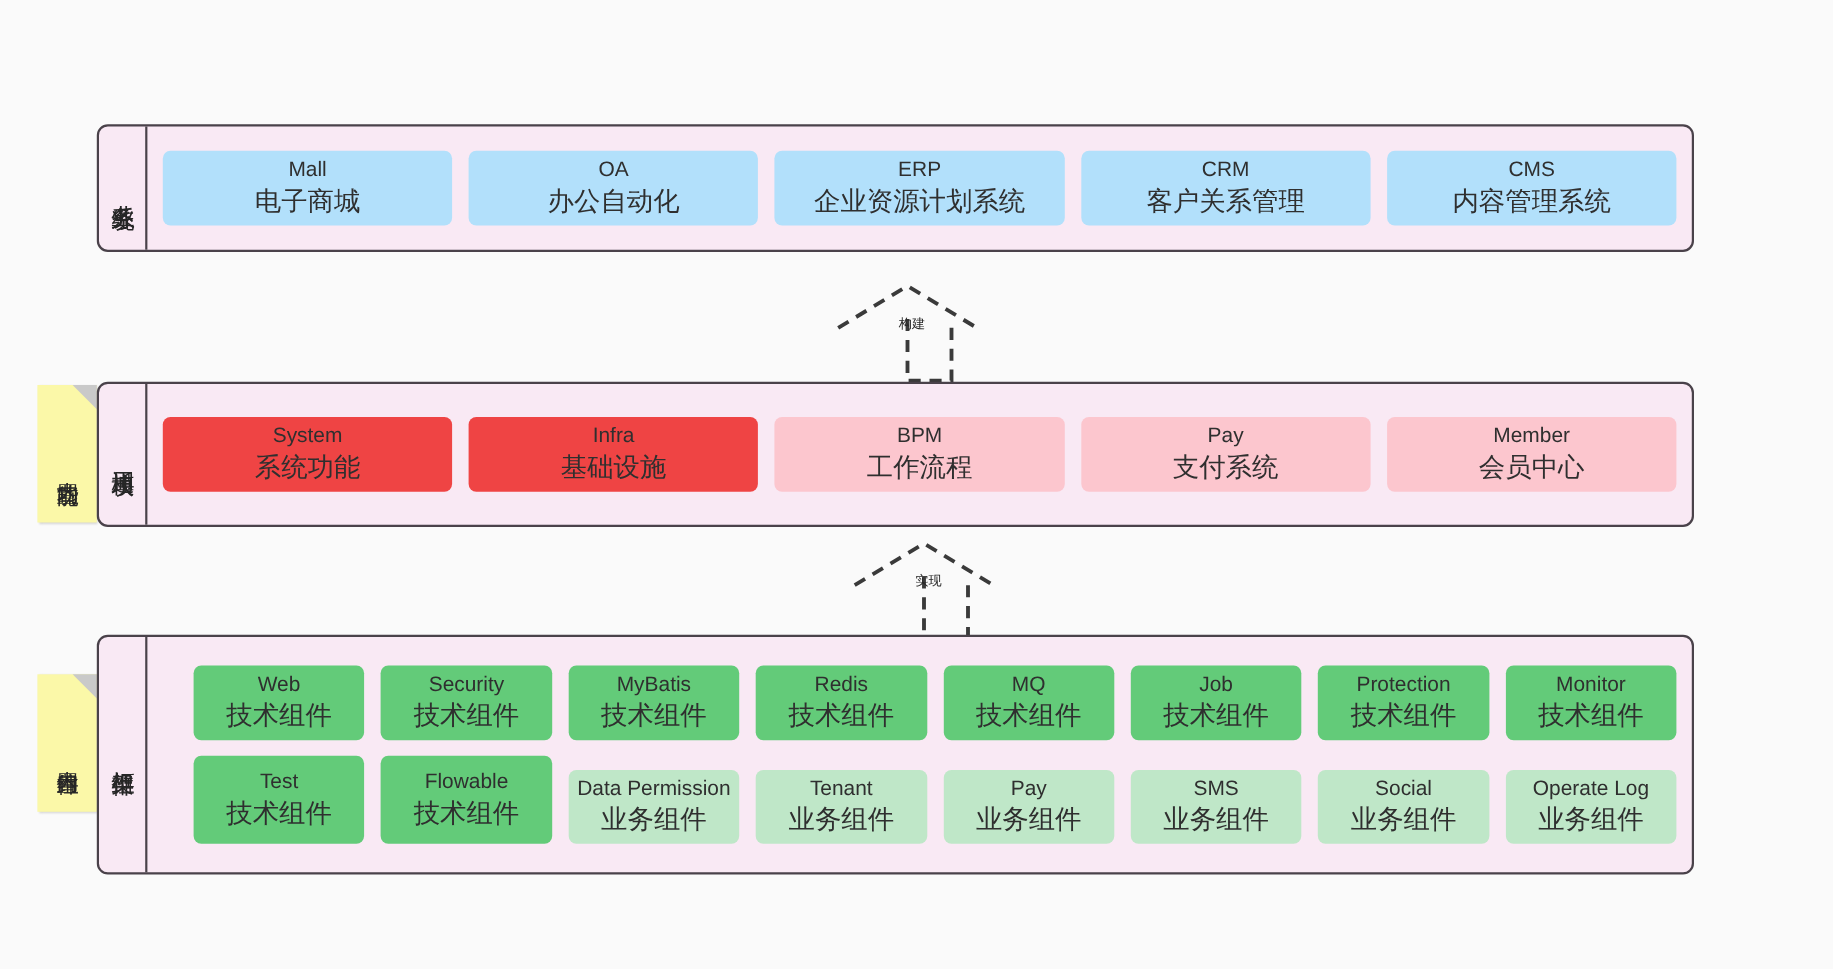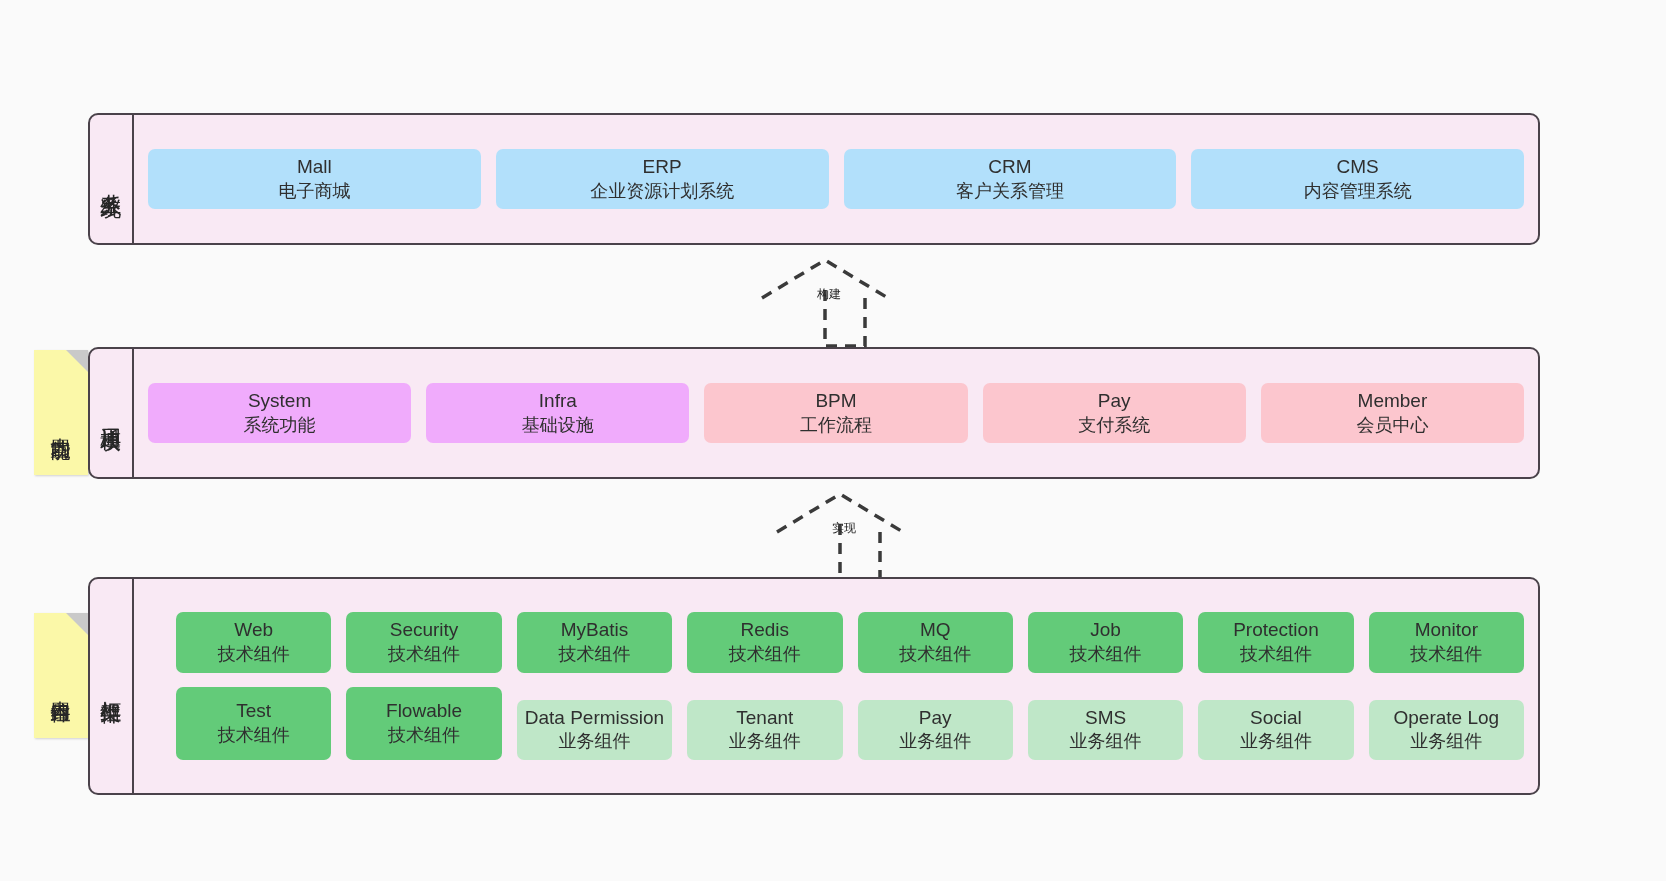--- a/index.html
+++ b/index.html
@@ -61,24 +61,24 @@
     display: flex;
     flex-direction: column;
     align-items: center;
     justify-content: center;
     text-align: center;
     color: #2f2f2f;
     line-height: 1.3;
     padding: 6px 4px;
   }
   .card .t1 { font-size: 19px; }
-  .card .t2 { font-size: 18px; }
+  .card .t2 { font-size: 24px; }
 
   .c-blue       { background: #b2e0fb; }
-  .c-red        { background: #f0abfc; }
+  .c-red        { background: #ef4444; }
   .c-pink       { background: #fcc6ce; }
   .c-green      { background: #63cb79; }
   .c-lightgreen { background: #bfe7c8; margin-top: 13px; }
 
   
   .note {
     position: absolute;
     background: #fbf8a8;
     width: 54px;
     font-size: 20px;
@@ -111,27 +111,31 @@
     color: #262626;
     background: transparent;
     white-space: nowrap;
   }
 </style>
 </head>
 <body>
 
 <div id="canvas">
 
-  <div class="layer" id="layer-0" style="left:88px; top:113px; width:1452px; height:132px;">
+  <div class="layer" id="layer-0" style="left:88px; top:113px; width:1452px; height:116px;">
     <div class="layer-label">业务系统</div>
     <div class="layer-body">
       <div class="row">
         <div class="card c-blue">
           <span class="t1">Mall</span>
           <span class="t2">电子商城</span>
+        </div>
+        <div class="card c-blue">
+          <span class="t1">OA</span>
+          <span class="t2">办公自动化</span>
         </div>
         <div class="card c-blue">
           <span class="t1">ERP</span>
           <span class="t2">企业资源计划系统</span>
         </div>
         <div class="card c-blue">
           <span class="t1">CRM</span>
           <span class="t2">客户关系管理</span>
         </div>
         <div class="card c-blue">

